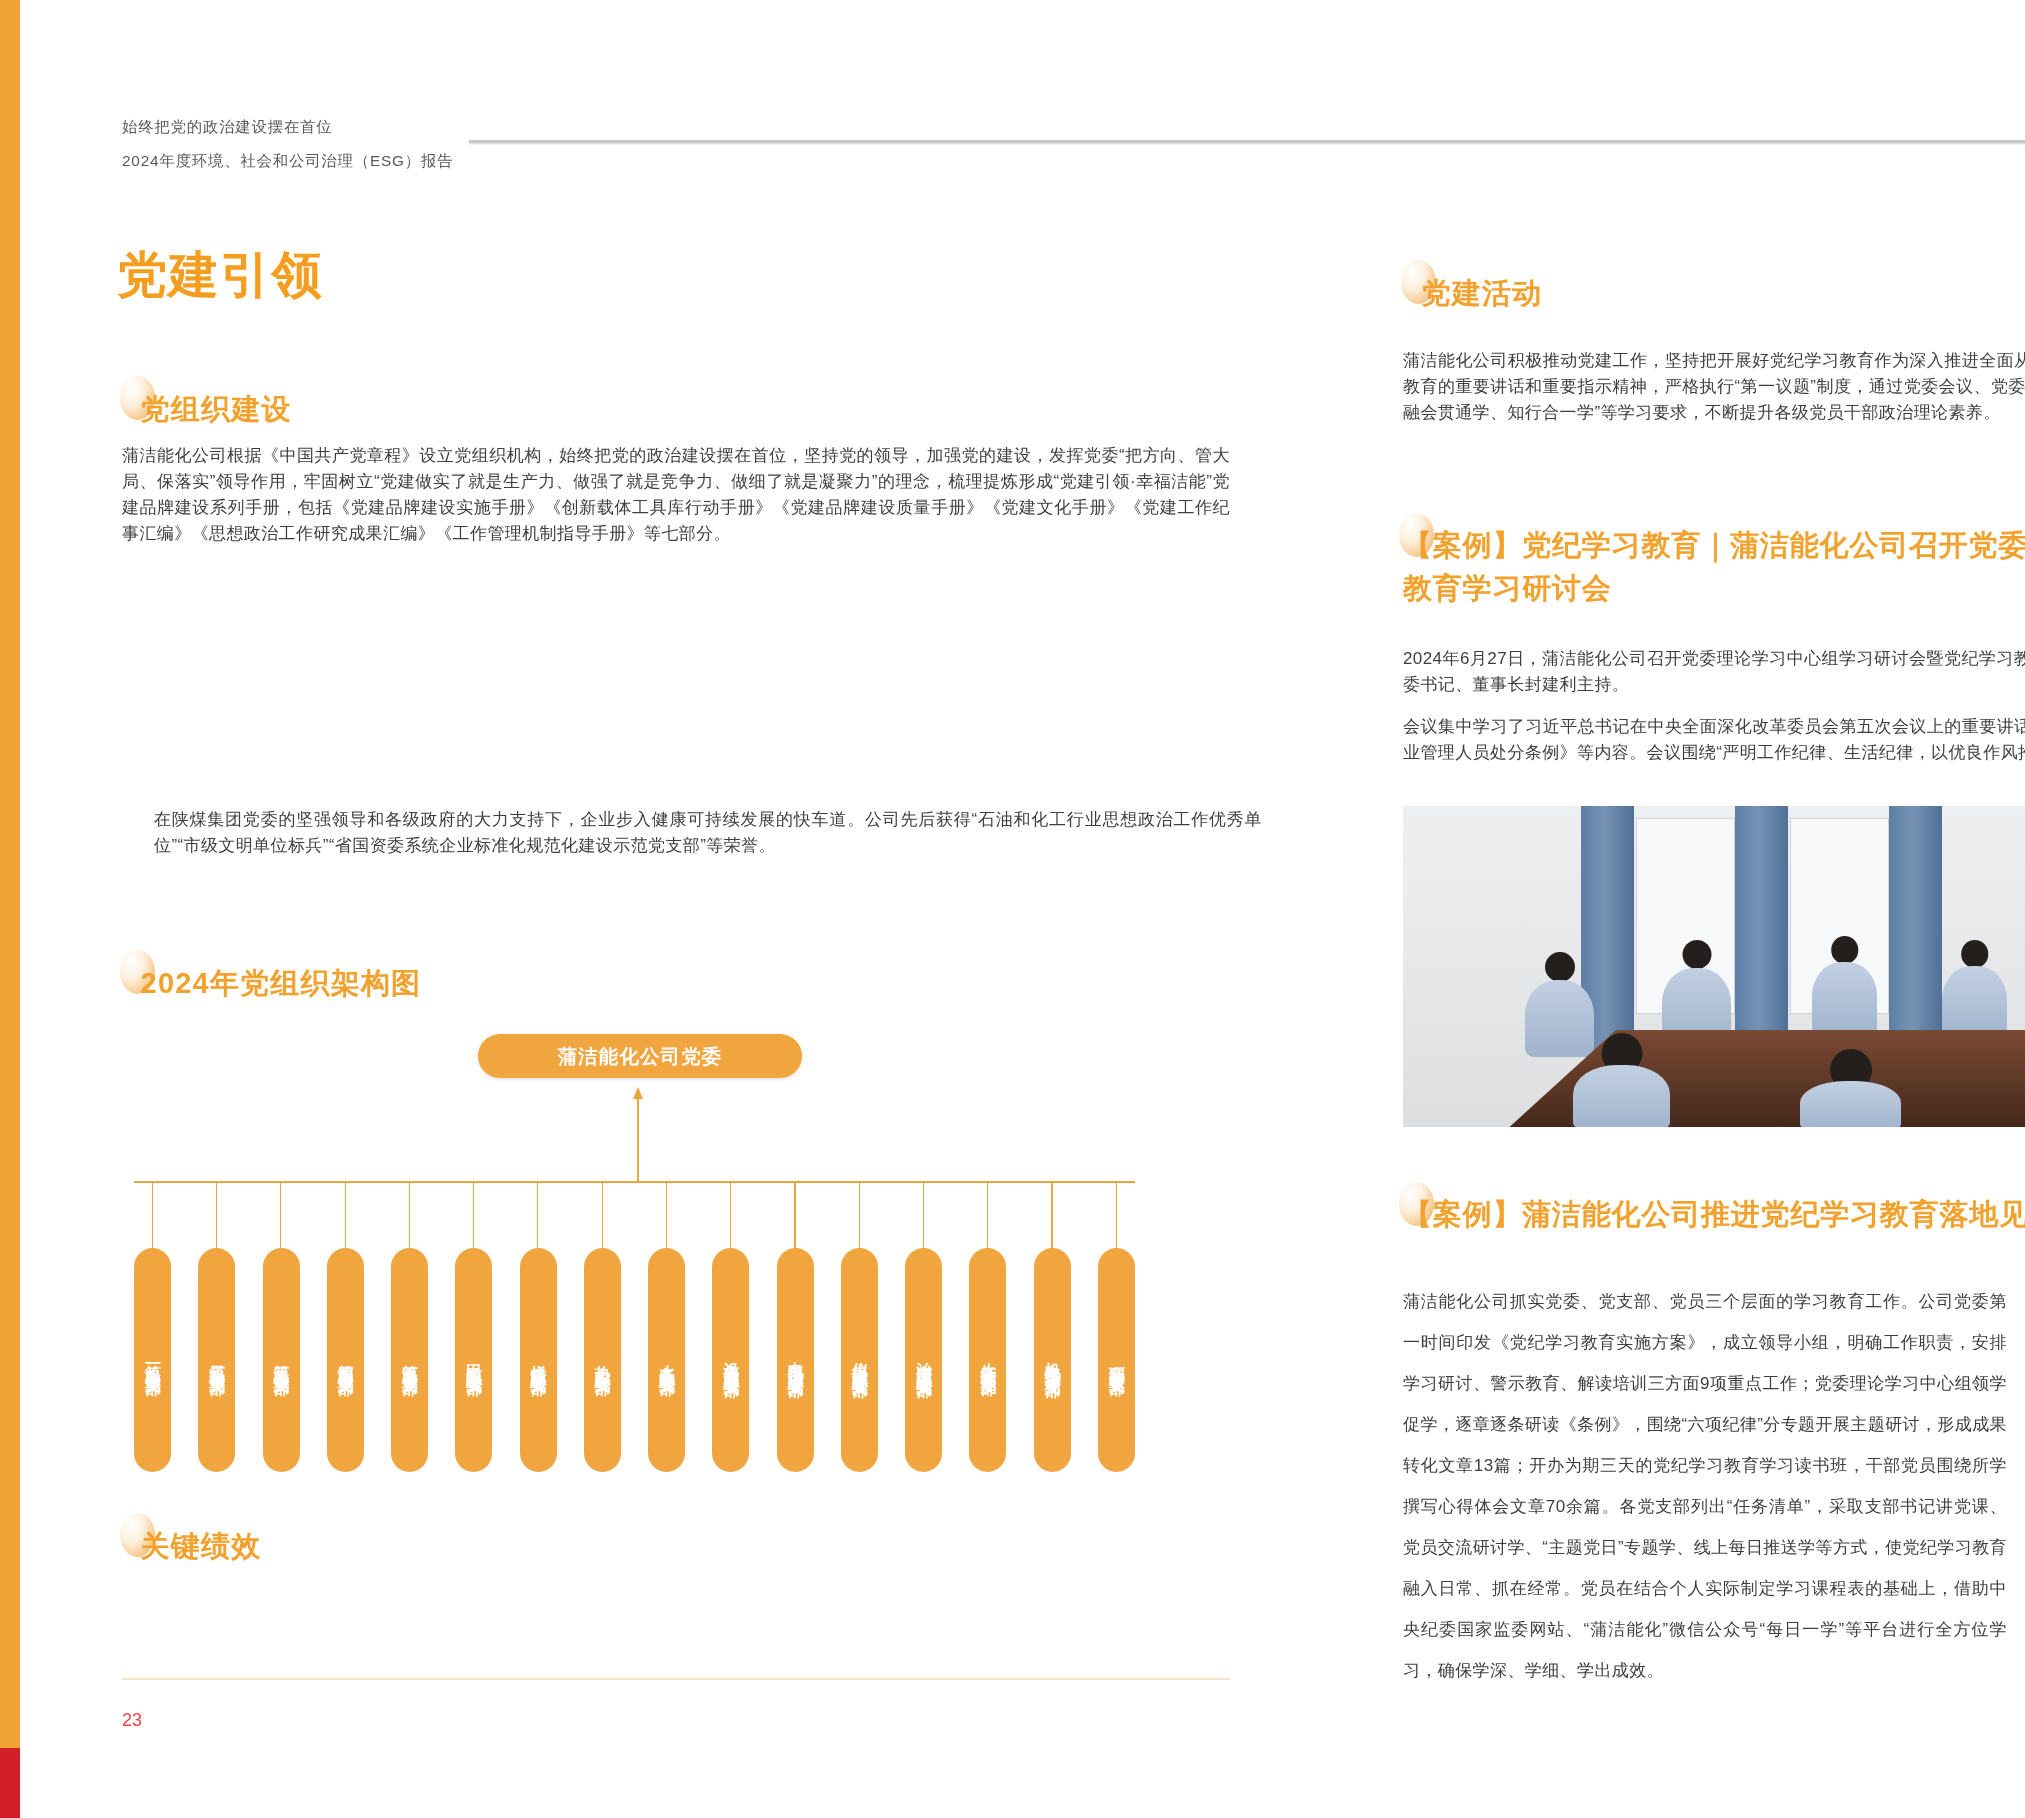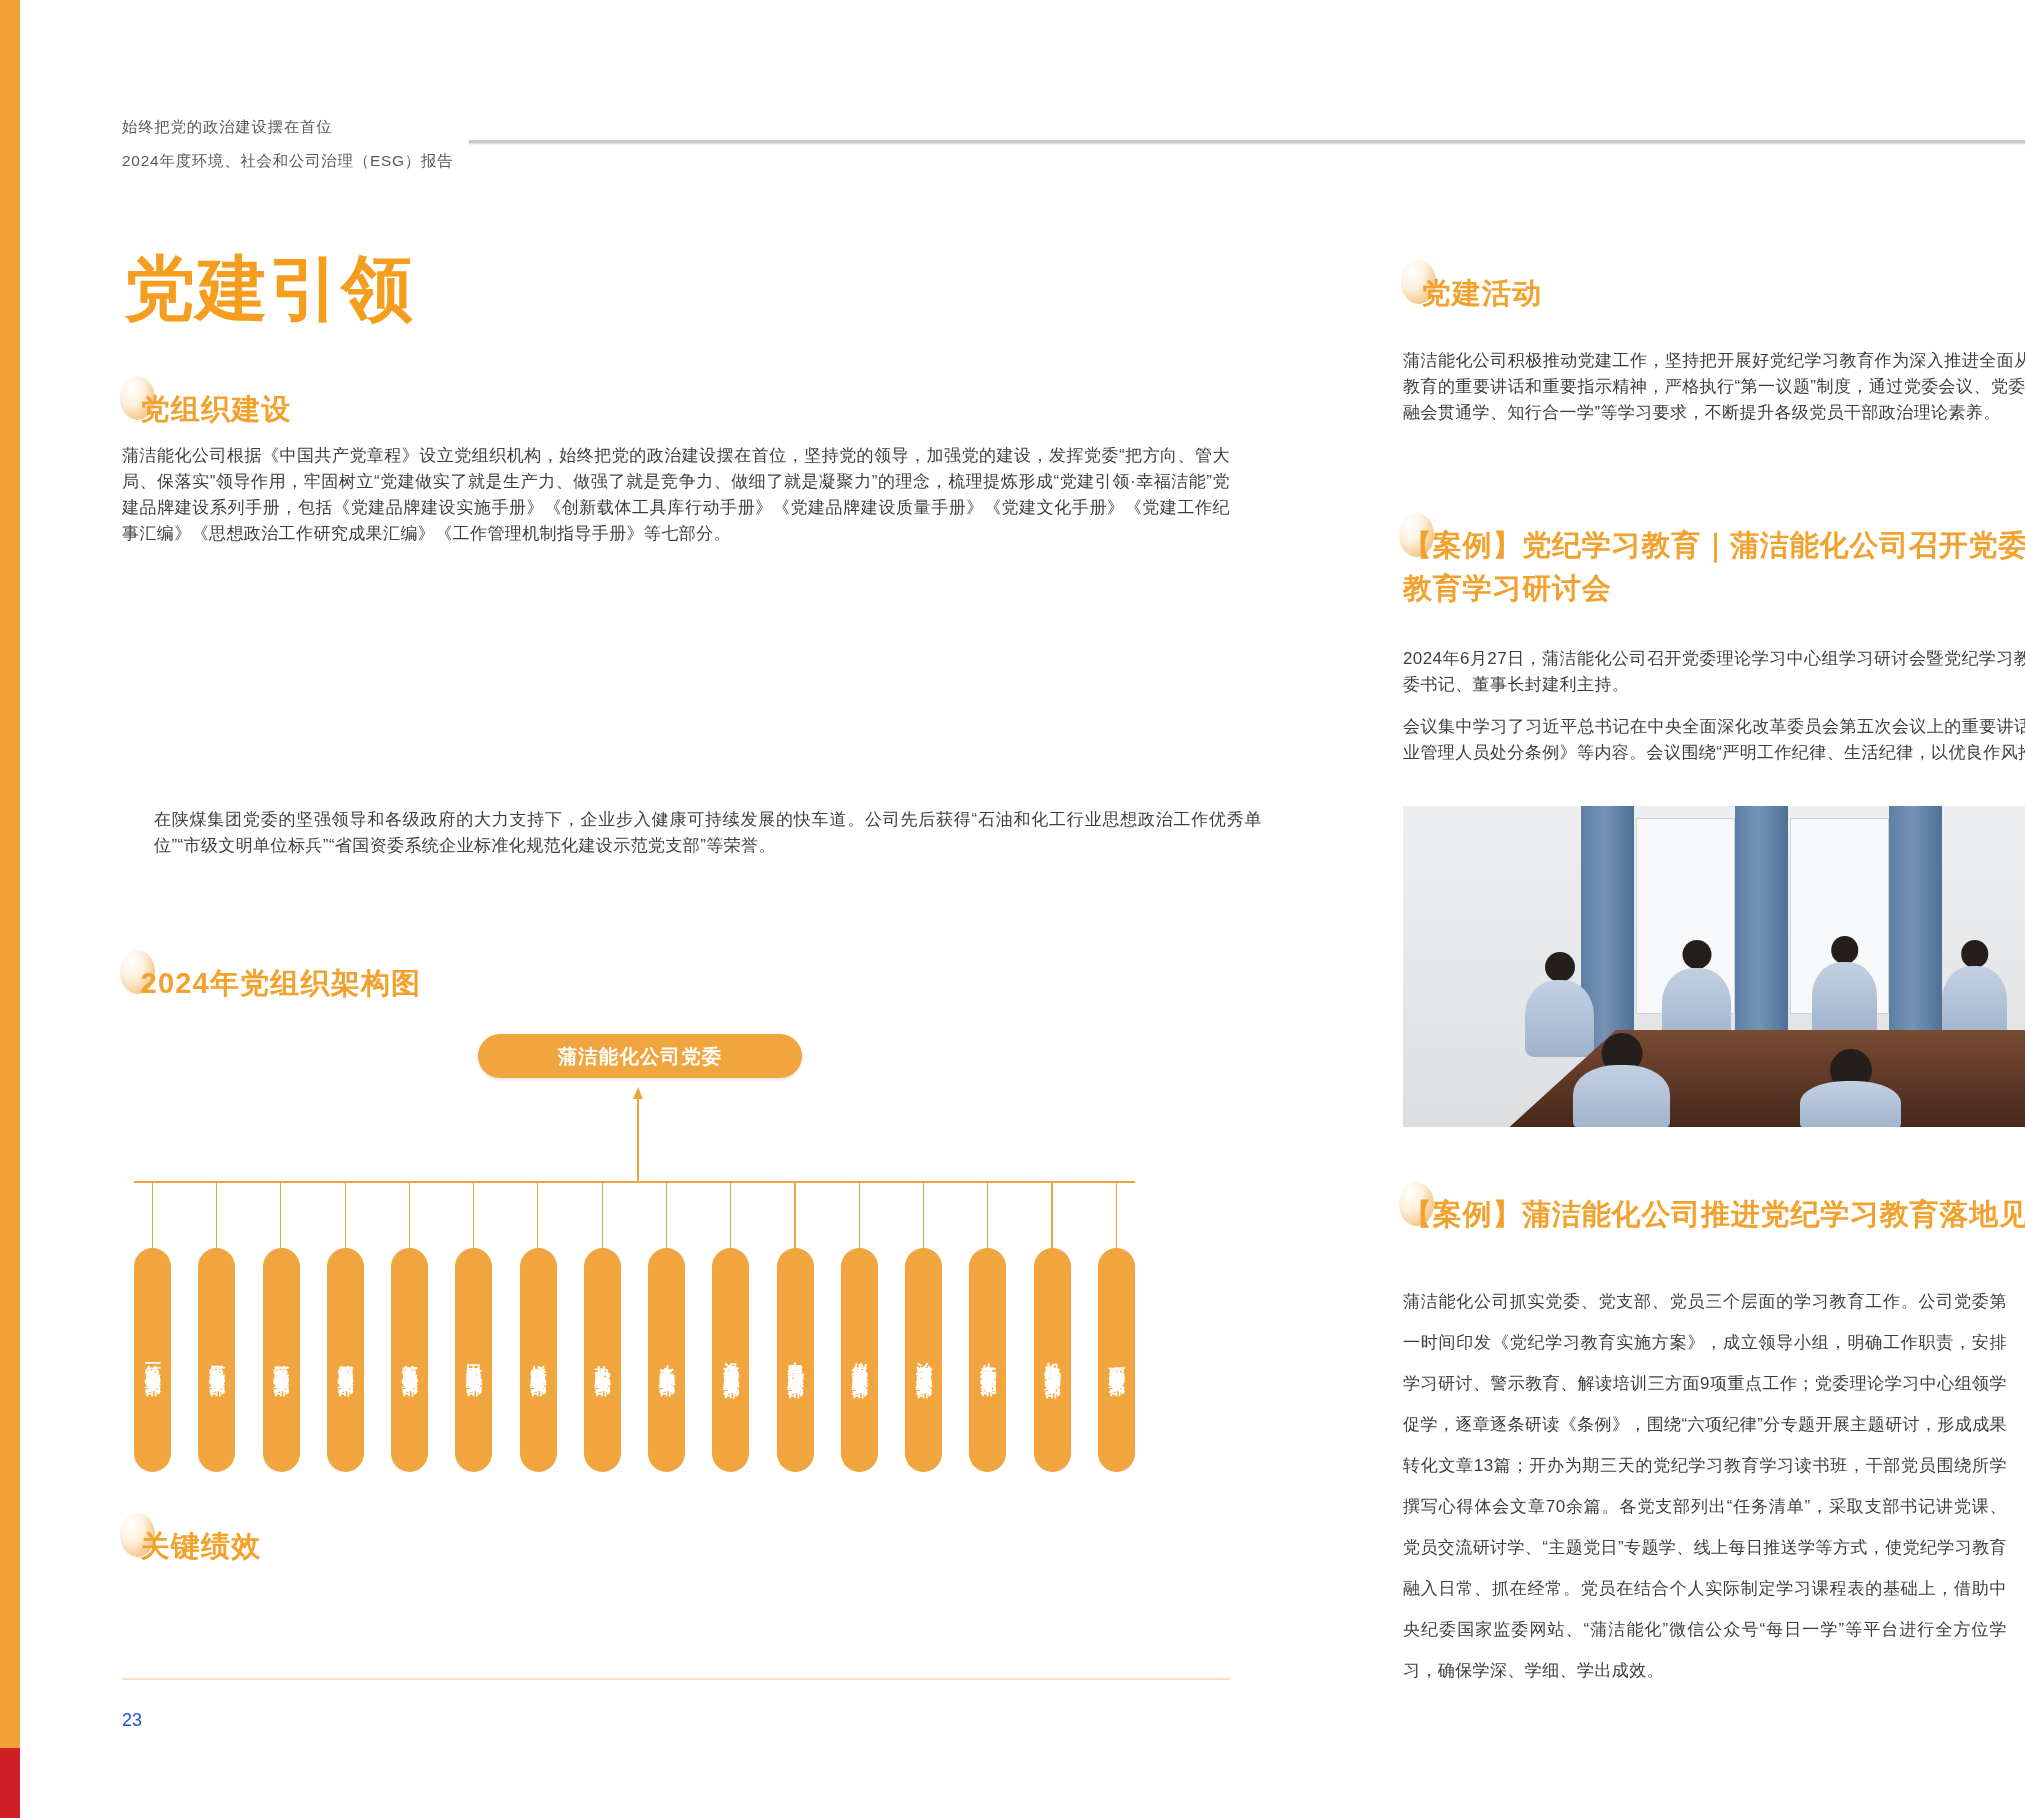--- a/index.html
+++ b/index.html
@@ -11,21 +11,21 @@
   .strip-orange{left:0;top:0;width:20px;height:1748px;background:#F0A236;}
   .strip-red{left:0;top:1748px;width:20px;height:71px;background:#D01F27;}
 
   
   .hdr-company{left:122px;top:117px;font-size:15.4px;color:#58595B;letter-spacing:0.8px;}
   .hdr-report{left:122px;top:151px;font-size:15.4px;color:#58595B;letter-spacing:0.8px;}
   .hdr-rule{left:469px;top:140px;width:1810px;height:3.2px;background:#C9C9C9;
             box-shadow:0 1.2px 1.2px rgba(0,0,0,.14);}
 
   
-  .big-title{left:124px;top:242px;font-size:71px;font-weight:bold;color:#F59D1E;letter-spacing:1.6px;}
+  .big-title{left:117px;top:242px;font-size:50px;font-weight:bold;color:#F59D1E;letter-spacing:1.6px;}
 
   
   .sec-h{height:45px;font-size:29px;font-weight:bold;color:#F2A12C;letter-spacing:1.2px;white-space:nowrap;}
   .sec-h .sphere{position:absolute;left:-2.4px;top:-13.8px;width:35px;height:44px;border-radius:50%;
      background:radial-gradient(ellipse at 32% 26%, #ffffff 0%, #fdf0dd 38%, #f5c78a 72%, #eca44c 100%);
      opacity:.95;}
   .sec-h .sec-label{position:relative;z-index:2;padding-left:18.6px;}
 
   .h-orgbuild{left:122px;top:390px;}
   .h-chart{left:122px;top:964px;}
@@ -67,21 +67,21 @@
   .pill span{writing-mode:vertical-rl;text-orientation:upright;color:#ffffff;font-size:16px;
         letter-spacing:2.4px;font-weight:bold;}
 
   
   .kpi-line{left:122px;top:1601px;display:flex;align-items:baseline;}
   .kpi-prefix{font-size:18px;color:#3E3E3E;letter-spacing:0.8px;}
   .kpi-value{font-size:44px;font-weight:bold;color:#F0941C;margin:0 8px 0 16px;}
   .kpi-unit{font-size:18.6px;color:#F0941C;font-weight:bold;}
 
   .divider{left:122px;top:1678px;width:1108px;height:2.4px;background:#F7E2C8;}
-  .pageno{font-size:18px;color:#1d4ed8;}
+  .pageno{font-size:18px;color:#ef4444;}
   .pn-left{left:122px;top:1710px;}
 
   
   .photo1{left:1403px;top:806px;width:1065px;height:321px;overflow:hidden;
           background:linear-gradient(#edeff1 0%,#e4e6e8 60%,#dcdedf 100%);}
   .p1-sign{position:absolute;left:7.3px;top:18.6px;width:162px;height:122px;background:#fbfbfb;
            border:0.8px solid #d5d5d5;}
   .p1-sign-text{position:absolute;left:12px;top:14.6px;font-size:18px;color:#2f9e52;font-weight:bold;letter-spacing:4px;}
   .p1-sign-bar{position:absolute;left:0;bottom:0;width:100%;height:26px;background:#2f9e52;}
   .p1-curtain{position:absolute;top:0;width:53px;height:251px;

